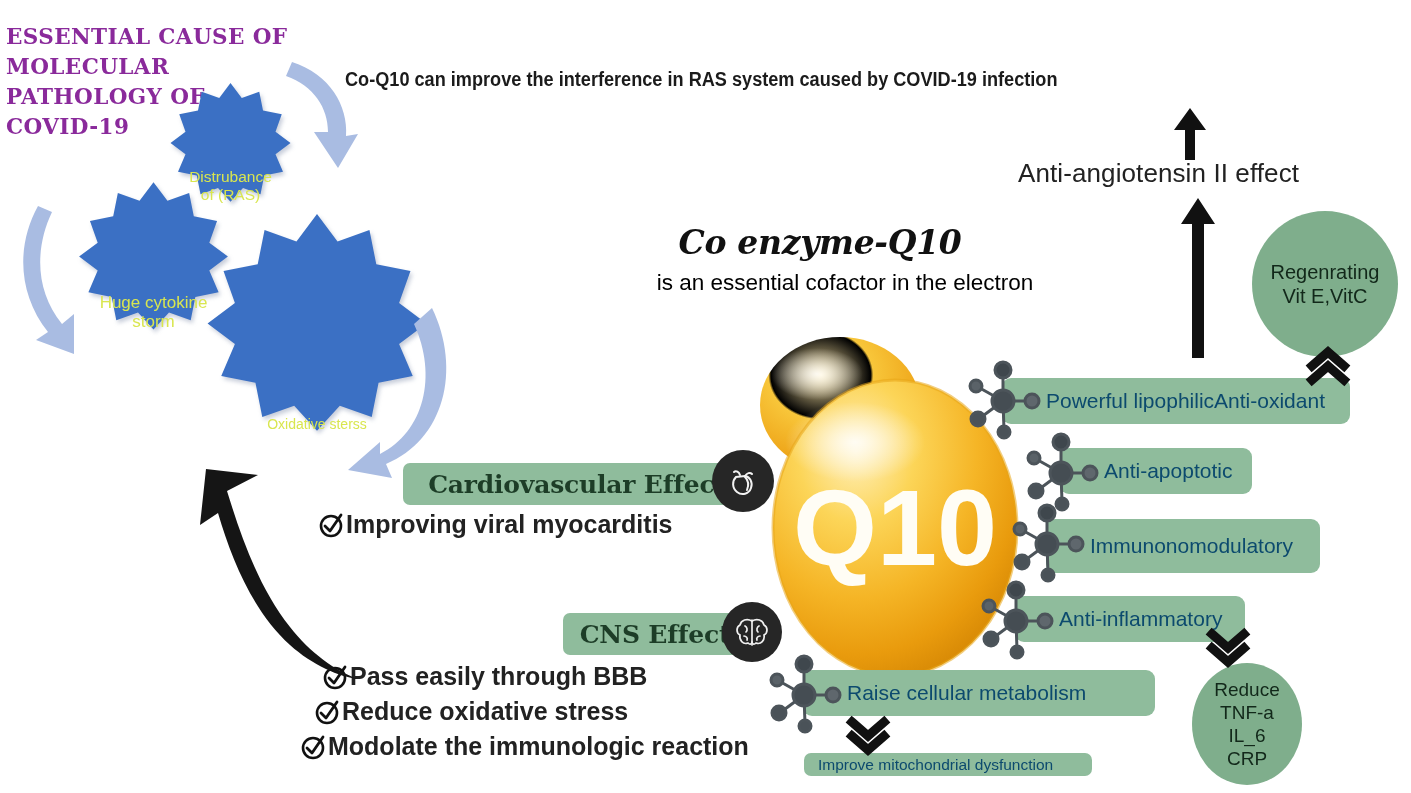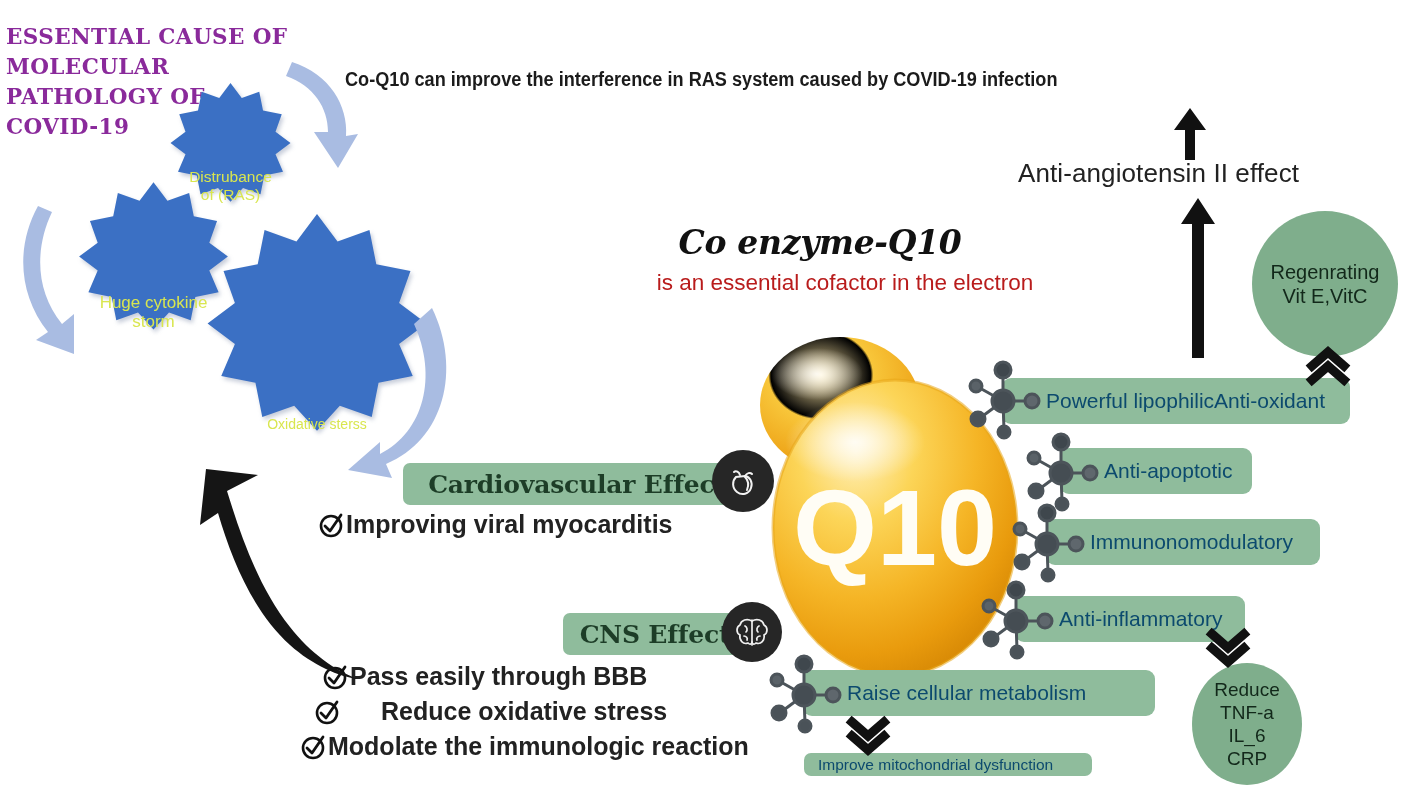--- a/index.html
+++ b/index.html
@@ -49,21 +49,21 @@
   
   #coq10-title{
     left:610px;top:223px;width:420px;text-align:center;
     font-family:"DejaVu Serif",serif;
     font-weight:bold;font-style:italic;
     font-size:33px;color:#111;letter-spacing:-.3px;
     white-space:nowrap;
   }
   #coq10-sub{
     left:500px;top:268px;width:690px;text-align:center;
-    font-size:22.5px;color:#b91c1c;line-height:30px;
+    font-size:22.5px;color:#000000;line-height:30px;
   }
 
   
   .pill{
     position:absolute;background:#8FBC9C;border-radius:9px;
     display:flex;align-items:center;
     color:#0c4a6e;font-size:21px;
     box-sizing:border-box;
   }
   .pill.small{font-size:15.5px;border-radius:7px;}
@@ -195,21 +195,21 @@
     <ellipse cx="160" cy="198" rx="122" ry="148" fill="none" stroke="#E8A517" stroke-opacity=".55" stroke-width="3"></ellipse>
     <text x="160" y="235" text-anchor="middle" font-family="Liberation Sans, sans-serif" font-weight="bold" font-size="108" fill="#FFFDF5" id="q10text">Q10</text>
   </svg>
 
   <div class="pill" style="left:1002px;top:378px;width:348px;height:46px;padding-left:44px;">
     <span>Powerful lipophilicAnti-oxidant</span>
   </div>
   <div class="pill" style="left:1060px;top:448px;width:192px;height:46px;padding-left:44px;">
     <span>Anti-apoptotic</span>
   </div>
-  <div class="pill" style="left:1046px;top:519px;width:274px;height:46px;padding-left:44px;">
+  <div class="pill" style="left:1046px;top:519px;width:274px;height:54px;padding-left:44px;">
     <span>Immunonomodulatory</span>
   </div>
   <div class="pill" style="left:1015px;top:596px;width:230px;height:46px;padding-left:44px;">
     <span>Anti-inflammatory</span>
   </div>
   <div class="pill" style="left:803px;top:670px;width:352px;height:46px;padding-left:44px;">
     <span>Raise cellular metabolism</span>
   </div>
   <div class="pill small" style="left:804px;top:753px;width:288px;height:23px;padding-left:14px;">
     <span>Improve mitochondrial dysfunction</span>
@@ -363,21 +363,21 @@
   </div>
 
   <div class="bullet-list" style="left:300px;top:660px;width:500px;">
     <div class="bullet" style="margin-left:22px;">
       <svg class="tick" width="26" height="26" viewBox="0 0 26 26">
         <circle cx="13" cy="14" r="10" fill="none" stroke="#111" stroke-width="2.6"></circle>
         <path d="M7 14 L12 19 L23 3" fill="none" stroke="#111" stroke-width="2.8" stroke-linecap="round" stroke-linejoin="round"></path>
       </svg>
       <span>Pass easily through BBB</span>
     </div>
-    <div class="bullet" style="margin-left:14px;gap:39px;">
+    <div class="bullet" style="margin-left:14px;">
       <svg class="tick" width="26" height="26" viewBox="0 0 26 26">
         <circle cx="13" cy="14" r="10" fill="none" stroke="#111" stroke-width="2.6"></circle>
         <path d="M7 14 L12 19 L23 3" fill="none" stroke="#111" stroke-width="2.8" stroke-linecap="round" stroke-linejoin="round"></path>
       </svg>
       <span>Reduce oxidative stress</span>
     </div>
     <div class="bullet" style="margin-left:0px;">
       <svg class="tick" width="26" height="26" viewBox="0 0 26 26">
         <circle cx="13" cy="14" r="10" fill="none" stroke="#111" stroke-width="2.6"></circle>
         <path d="M7 14 L12 19 L23 3" fill="none" stroke="#111" stroke-width="2.8" stroke-linecap="round" stroke-linejoin="round"></path>

